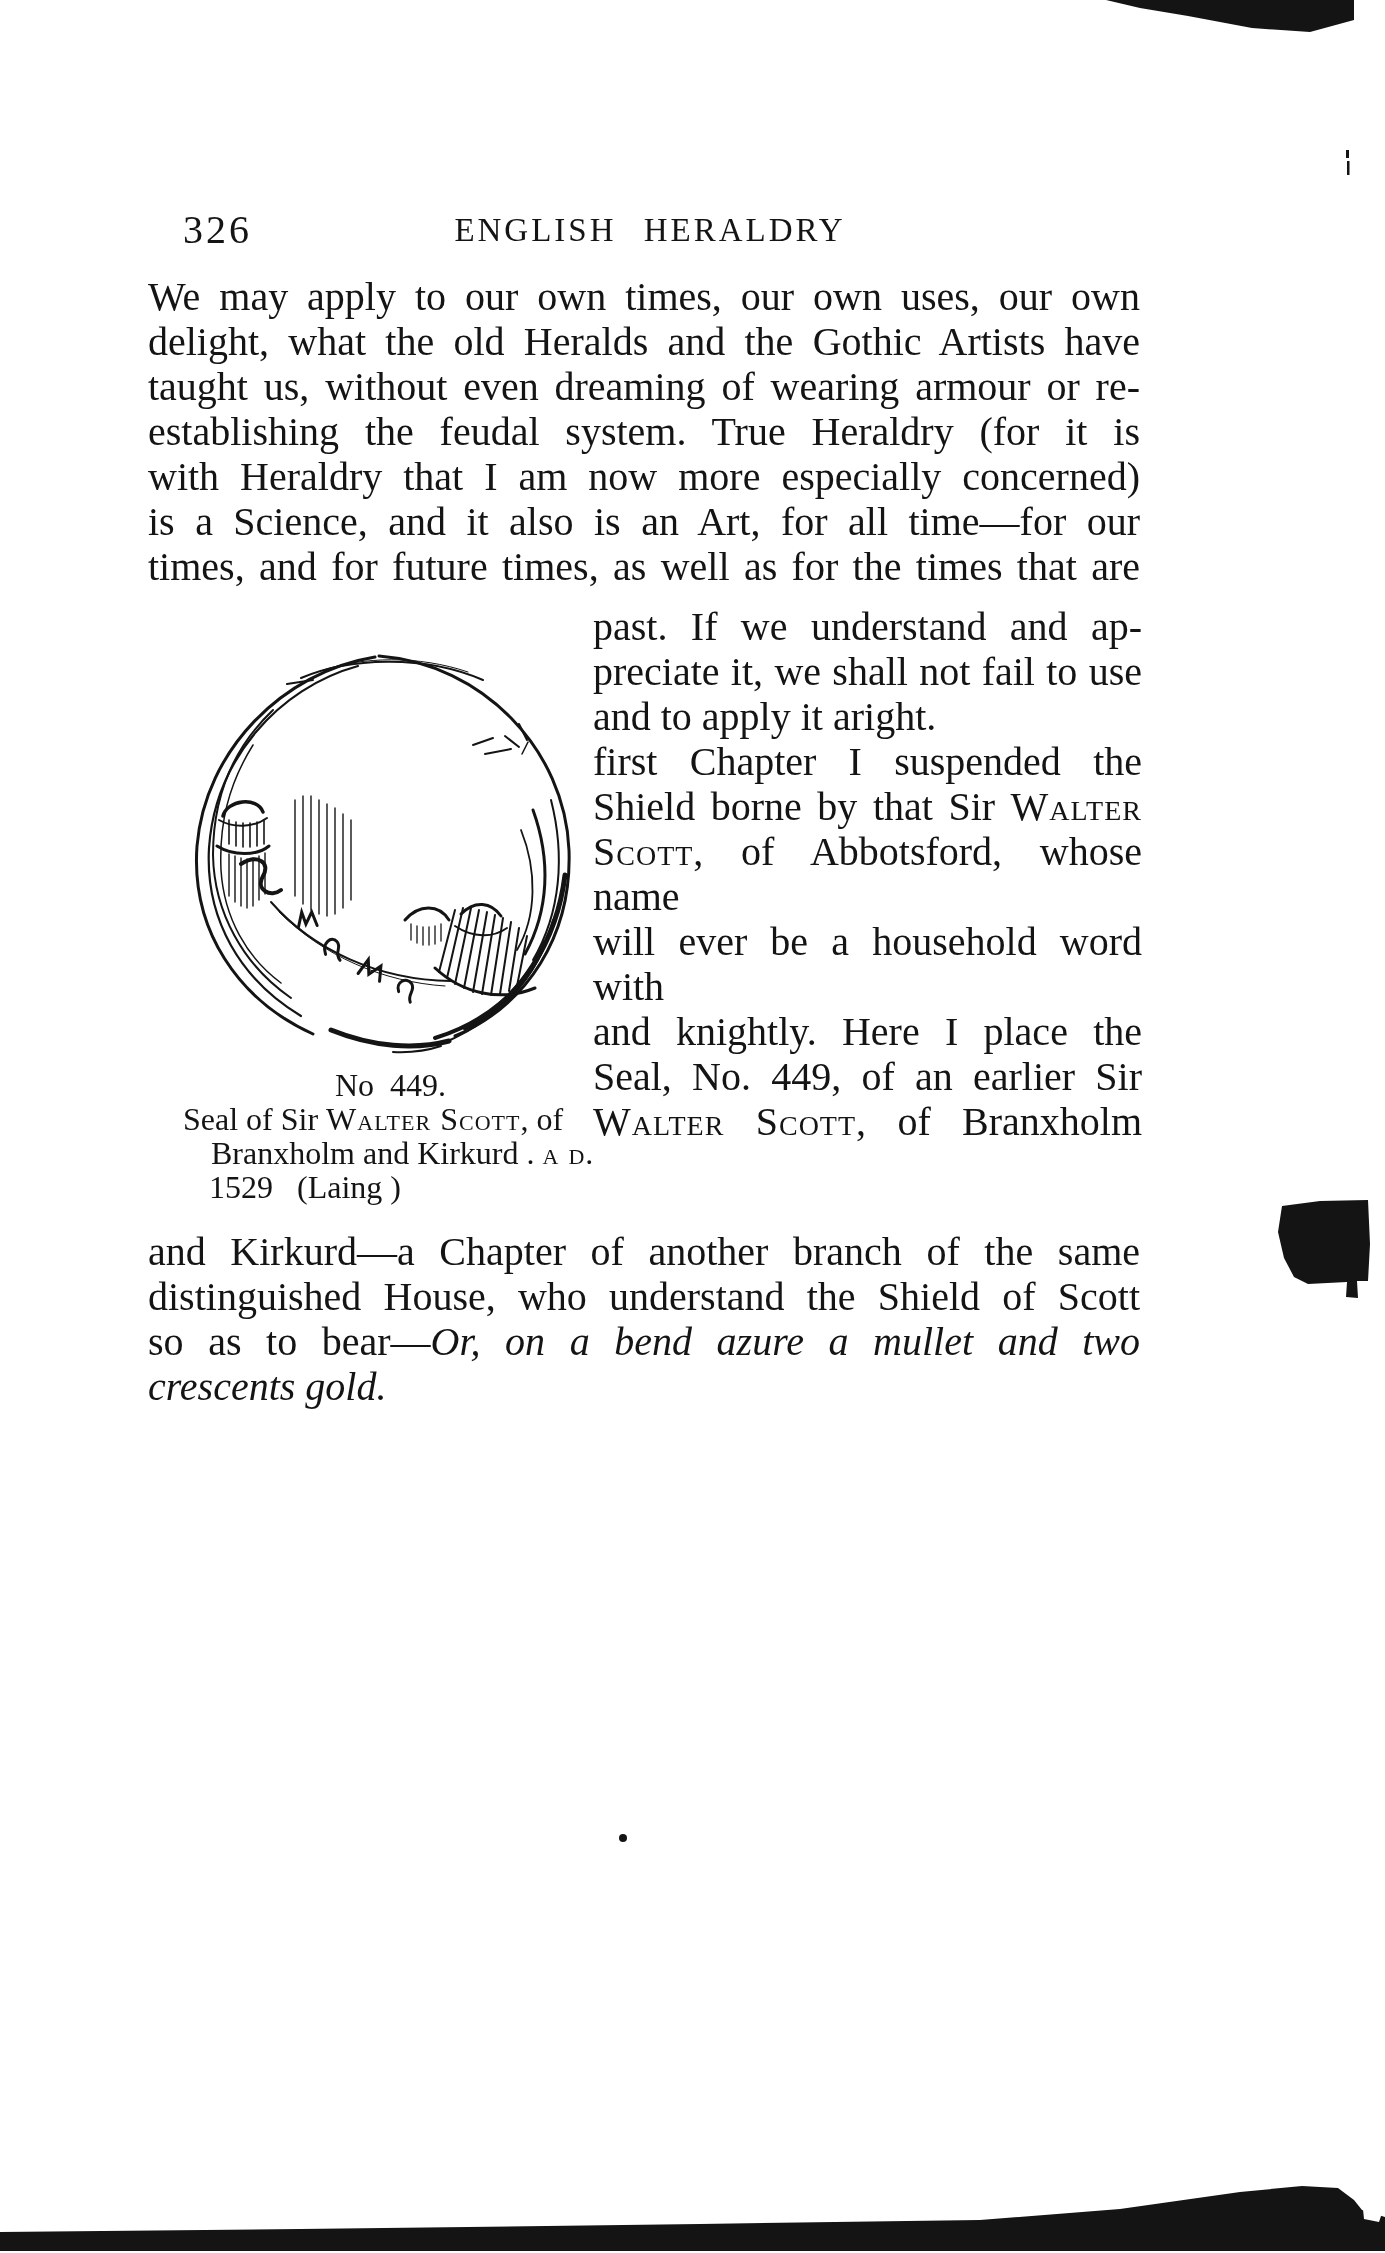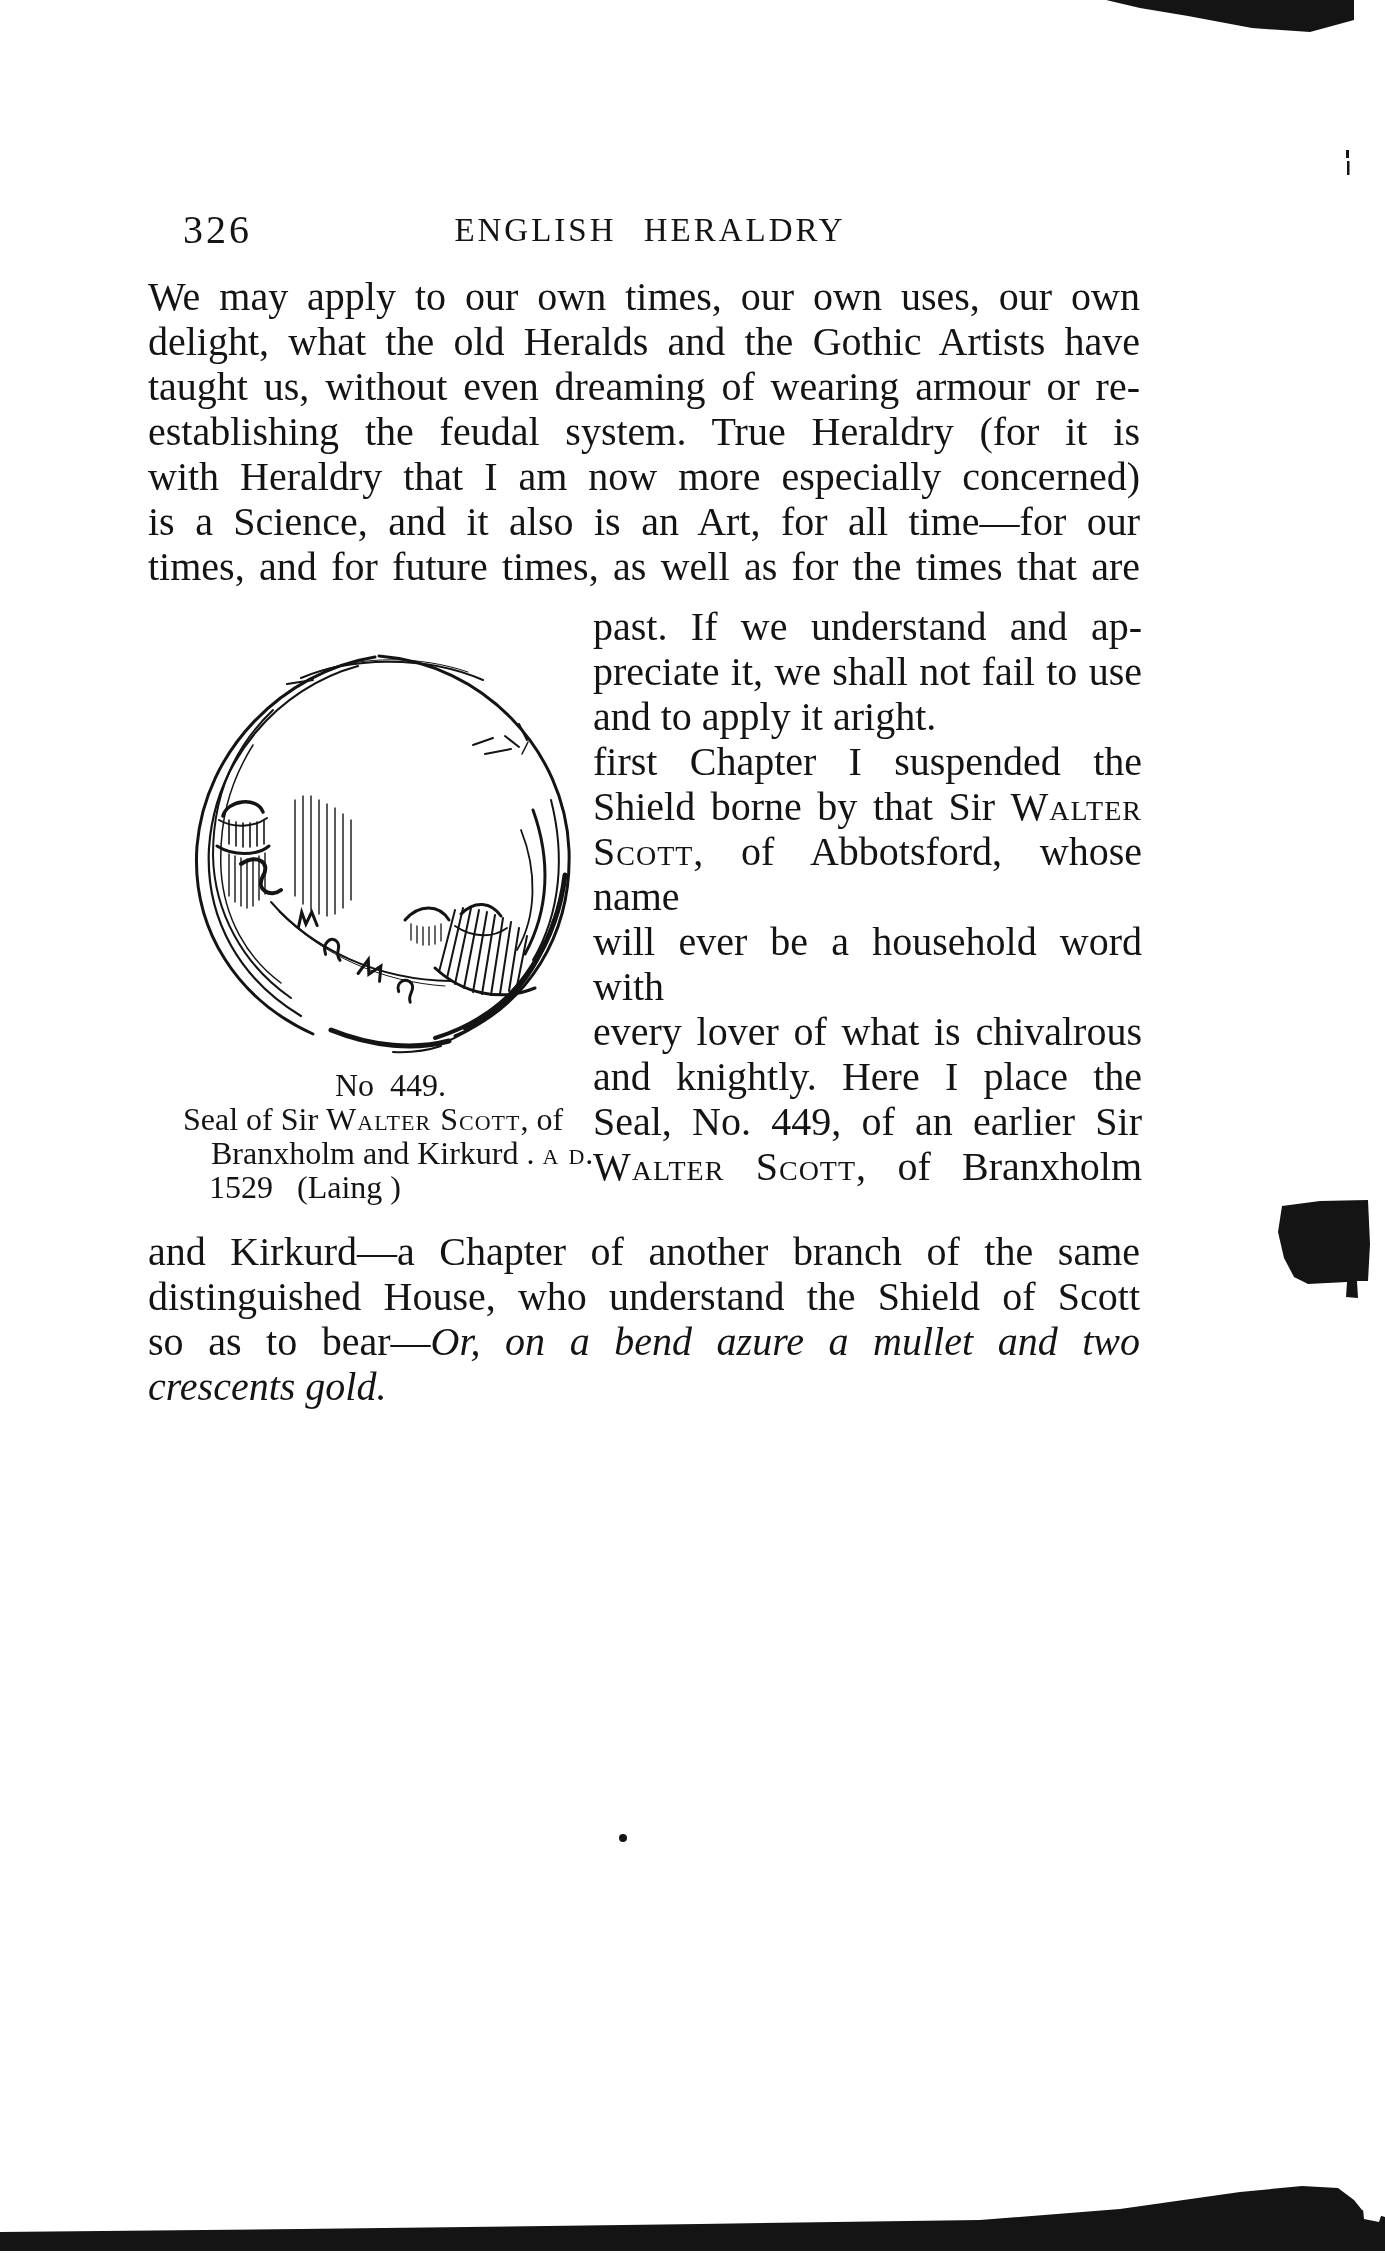--- a/index.html
+++ b/index.html
@@ -161,21 +161,20 @@
   </svg>
 
   <div class="block" id="rightcol">
       <div class="line"><span>past.  If we understand and ap-</span></div>
       <div class="line"><span>preciate it, we shall not fail to use</span></div>
       <div class="line left"><span>and to apply it aright.</span></div>
       <div class="line"><span>first Chapter I suspended the</span></div>
       <div class="line"><span>Shield borne by that Sir </span><span class="sc">Walter</span></div>
       <div class="line"><span class="sc">Scott</span><span>, of Abbotsford, whose name</span></div>
       <div class="line"><span>will ever be a household word with</span></div>
-      <div class="line"><span>every lover of what is chivalrous</span></div>
       <div class="line"><span>and knightly.  Here I place the</span></div>
       <div class="line"><span>Seal, No. 449, of an earlier Sir</span></div>
       <div class="line"><span class="sc">Walter</span><span> </span><span class="sc">Scott</span><span>, of Branxholm</span></div>
     </div>
   <div class="block" id="caption">
       <div class="line center"><span>No  449.</span></div>
       <div class="line left"><span>Seal of Sir </span><span class="sc">Walter Scott</span><span>, of</span></div>
       <div class="line left" style="padding-left: 28px;"><span>Branxholm and Kirkurd . </span><span class="sc">a d.</span></div>
       <div class="line left" style="padding-left: 26px;"><span>1529   (Laing )</span></div>
     </div>

